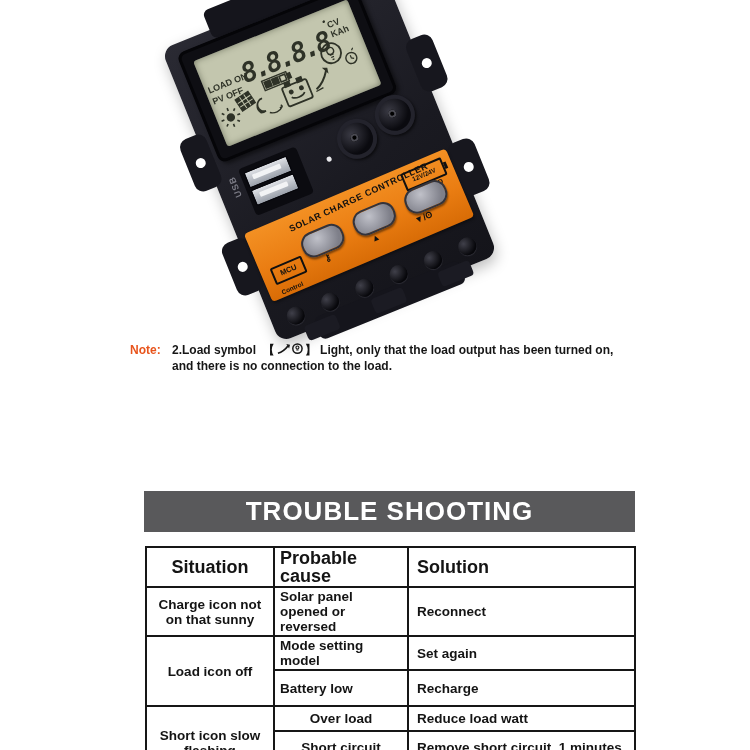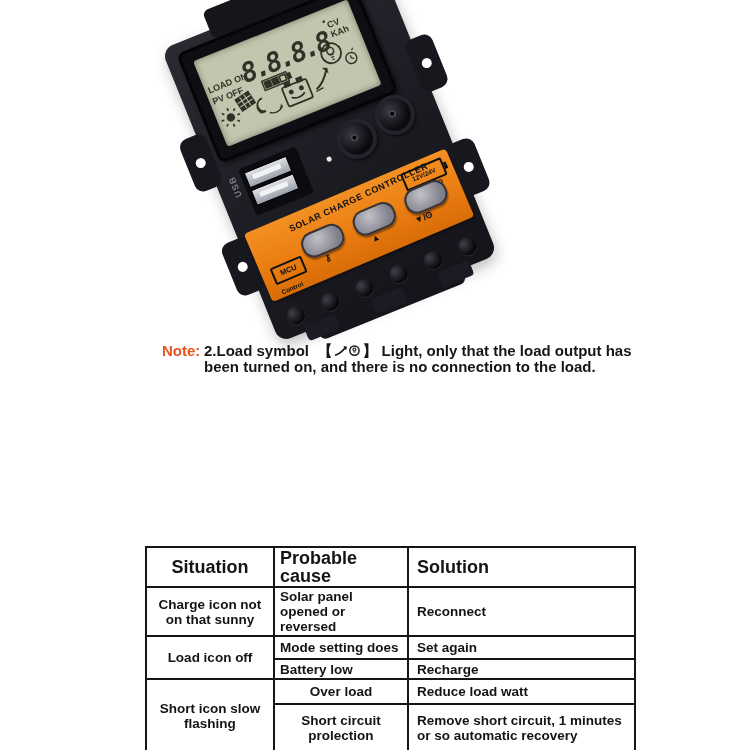--- a/index.html
+++ b/index.html
@@ -59,42 +59,42 @@
         background:radial-gradient(circle at 40% 30%,#c0c1c9,#7e7f89 75%);box-shadow:0 2px 2px rgba(0,0,0,.45);}
   .btn-glyphs{position:absolute;left:48px;top:50px;width:148px;display:flex;gap:12px;}
   .btn-glyphs span{width:40px;text-align:center;font-size:9px;font-weight:bold;color:#101010;}
 
   .terminals{position:absolute;left:16px;bottom:10px;width:203px;display:flex;justify-content:space-between;}
   .screw{width:18px;height:18px;border-radius:50%;
          background:radial-gradient(circle at 35% 30%,#40404a,#07070b 70%);
          box-shadow:0 1px 1px rgba(90,90,100,.35);}
 
   
-  .notes{position:absolute;left:162px;top:343px;width:497px;font-size:15px;line-height:15.8px;
+  .notes{position:absolute;left:130px;top:343px;width:497px;font-size:12px;line-height:15.8px;
          font-weight:bold;color:#161616;}
   .note-row{position:relative;padding-left:42px;}
   .note-tag{position:absolute;left:0;top:0;color:#e8541c;}
   .note-p{margin:0 0 1px 0;}
   .note-flat{margin:1px 0 0 0;}
   .brk{font-weight:bold;}
   .inline-ico{height:13px;vertical-align:-2px;}
 
   
   .ts-bar{position:absolute;left:144px;top:491px;width:491px;height:41px;background:#59595b;
           display:flex;align-items:center;justify-content:center;}
   .ts-bar span{color:#fff;font-size:26px;font-weight:bold;letter-spacing:1px;font-family:"Liberation Sans",sans-serif;}
 
   table.ts{position:absolute;left:145px;top:546px;width:489px;border-collapse:collapse;
            font-weight:bold;color:#141414;table-layout:fixed;}
   table.ts td,table.ts th{border:2.5px solid #161616;font-size:13.5px;line-height:15px;padding:1px 3px;}
   table.ts th{font-size:18px;line-height:18px;}
   col.c1{width:128px}col.c2{width:134px}col.c3{width:227px}
   .cc{text-align:center}.cl{text-align:left;padding-left:5px !important}
   .sol{text-align:left;padding-left:8px !important}
-  tr.h{height:32px}tr.r1{height:40px}tr.r2a{height:23px}tr.r2b{height:20px}
+  tr.h{height:32px}tr.r1{height:40px}tr.r2a{height:23px}tr.r2b{height:36px}
   tr.r3a{height:25px}tr.r3b{height:48px}
 </style>
 </head>
 <body>
 
 <div class="page">
 
   <div class="photo-area">
     <div class="device">
       <div class="plate-top"></div>
@@ -223,41 +223,44 @@
               <path d="M11 1l4 1-1 4z" fill="#161616" stroke="none"></path>
               <circle cx="23" cy="6" r="5" stroke-width="1.6"></circle>
               <circle cx="23" cy="4.8" r="1.6" stroke-width="1.2"></circle>
               <path d="M21.8 7.5h2.4" stroke-width="1.1"></path>
             </g>
           </svg><span class="brk">】</span>
         <span>Light, only that the load output has been turned on, and there is no connection to the load.</span></p>
     </div>
   </div>
 
+  <div class="ts-bar">
+    <span>TROUBLE SHOOTING</span>
+  </div>
 
   <table class="ts">
     <colgroup>
         <col class="c1">
         <col class="c2">
         <col class="c3">
       </colgroup>
     <tbody>
         <tr class="h">
       <th class="cc">Situation</th>
       <th class="cl">Probable cause</th>
       <th class="sol">Solution</th>
     </tr>
     <tr class="r1">
       <td class="cc">Charge icon not on that sunny</td>
       <td class="cl">Solar panel opened or reversed</td>
       <td class="sol">Reconnect</td>
     </tr>
     <tr class="r2a">
       <td class="cc" rowspan="2">Load icon off</td>
-      <td class="cl">Mode setting does</td>
+      <td class="cl">Mode setting model</td>
       <td class="sol">Set again</td>
     </tr>
     <tr class="r2b">
       <td class="cl">Battery low</td>
       <td class="sol">Recharge</td>
     </tr>
     <tr class="r3a">
       <td class="cc" rowspan="2">Short icon slow flashing</td>
       <td class="cc">Over load</td>
       <td class="sol">Reduce load watt</td>

